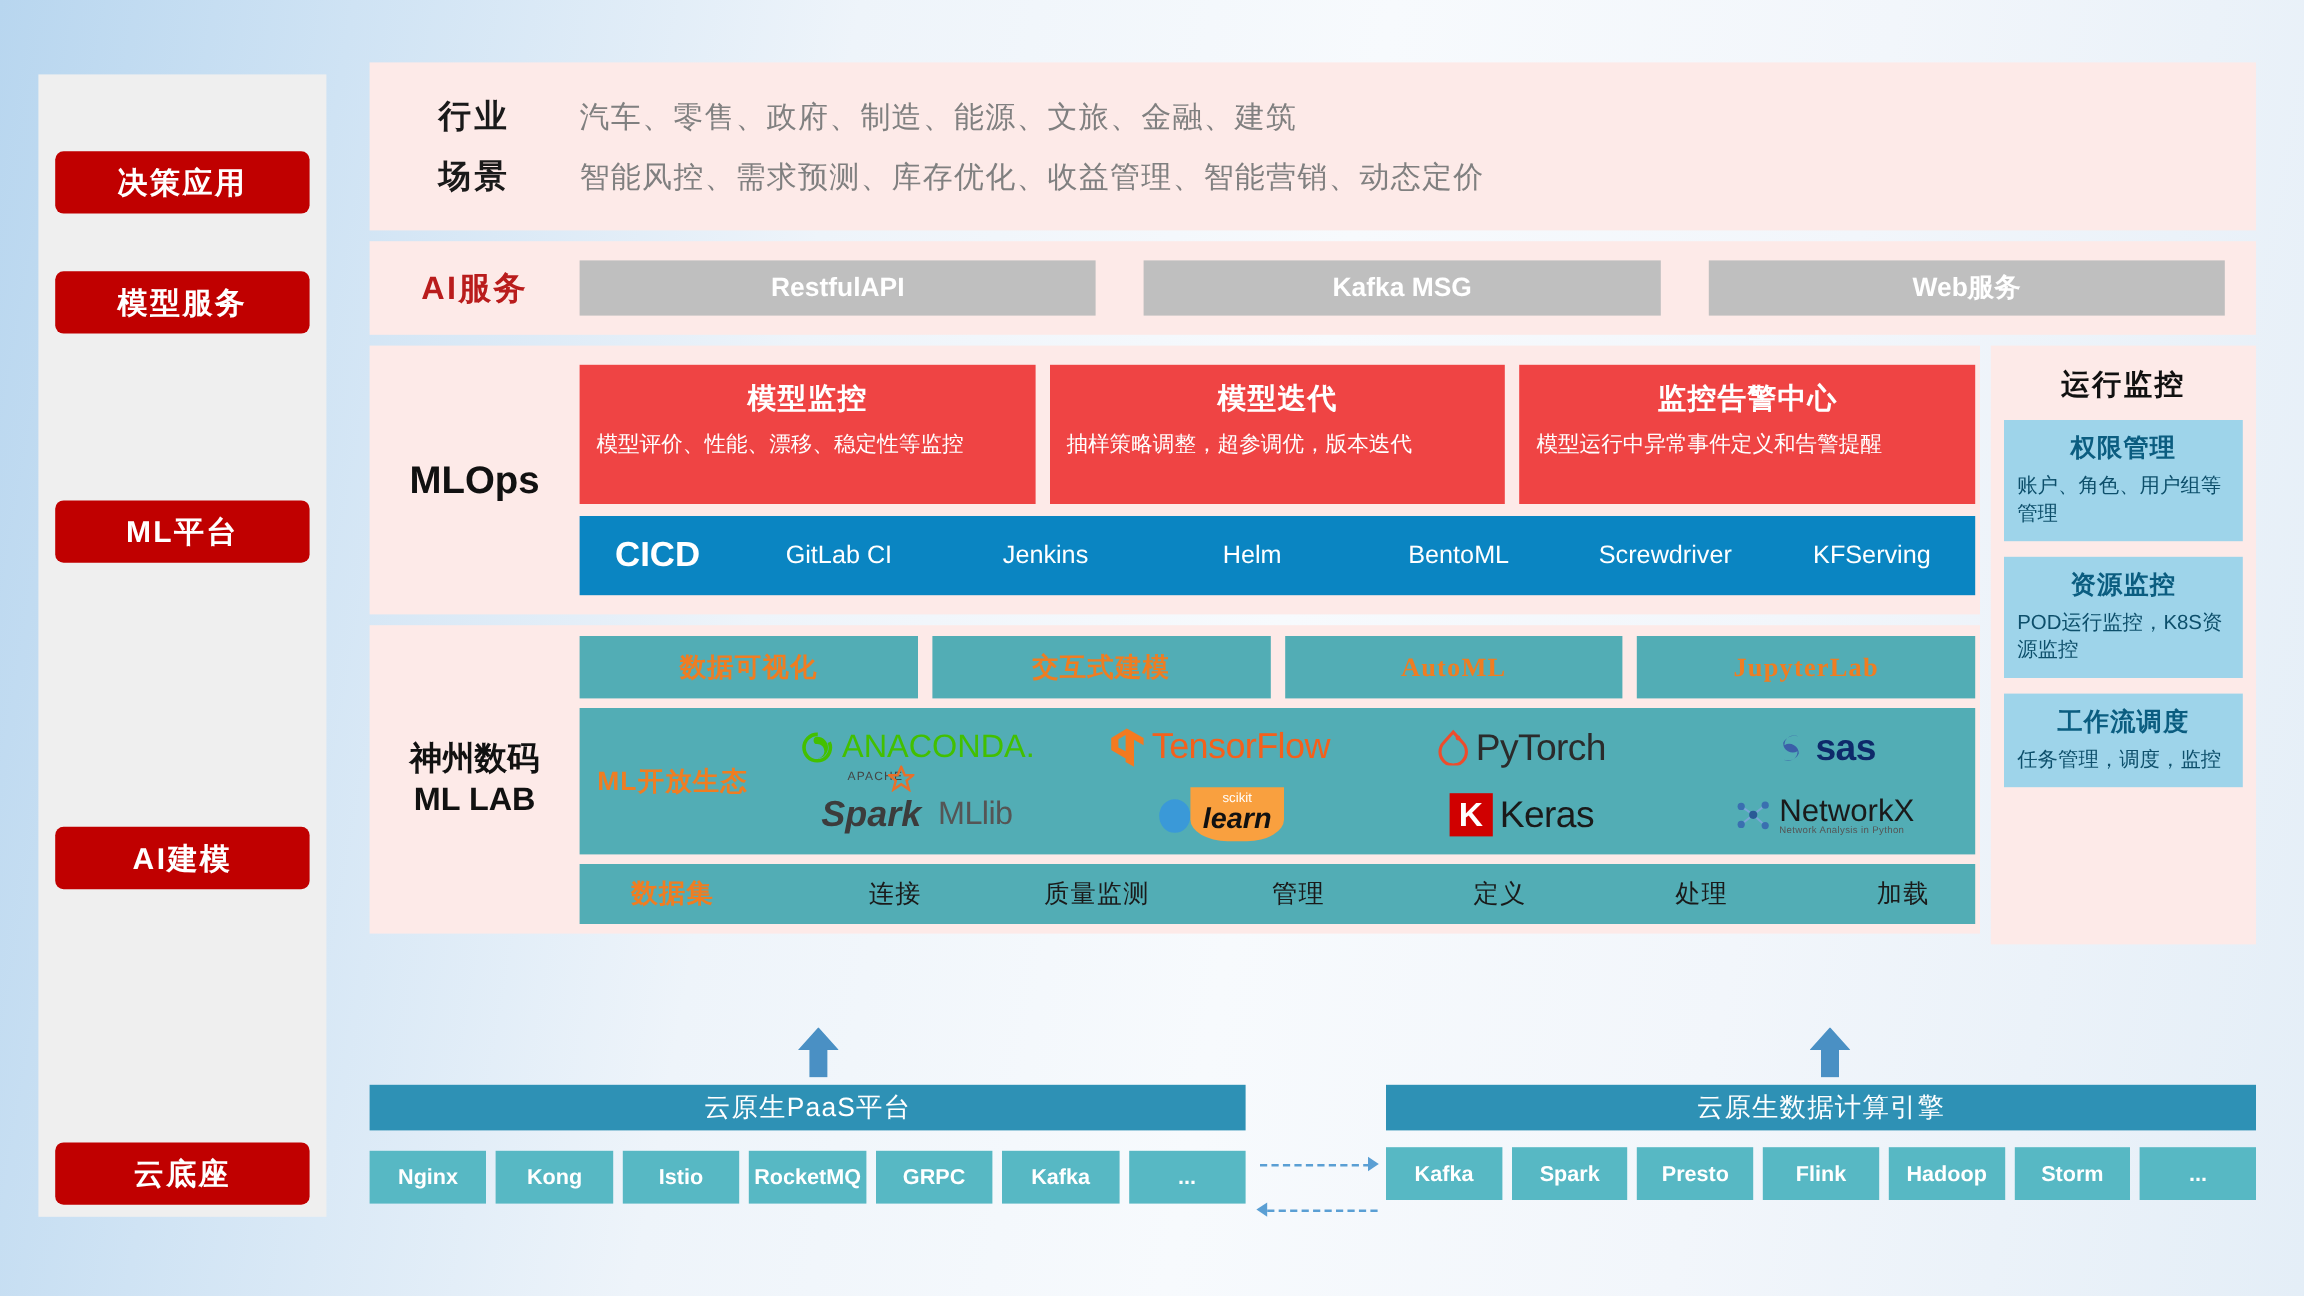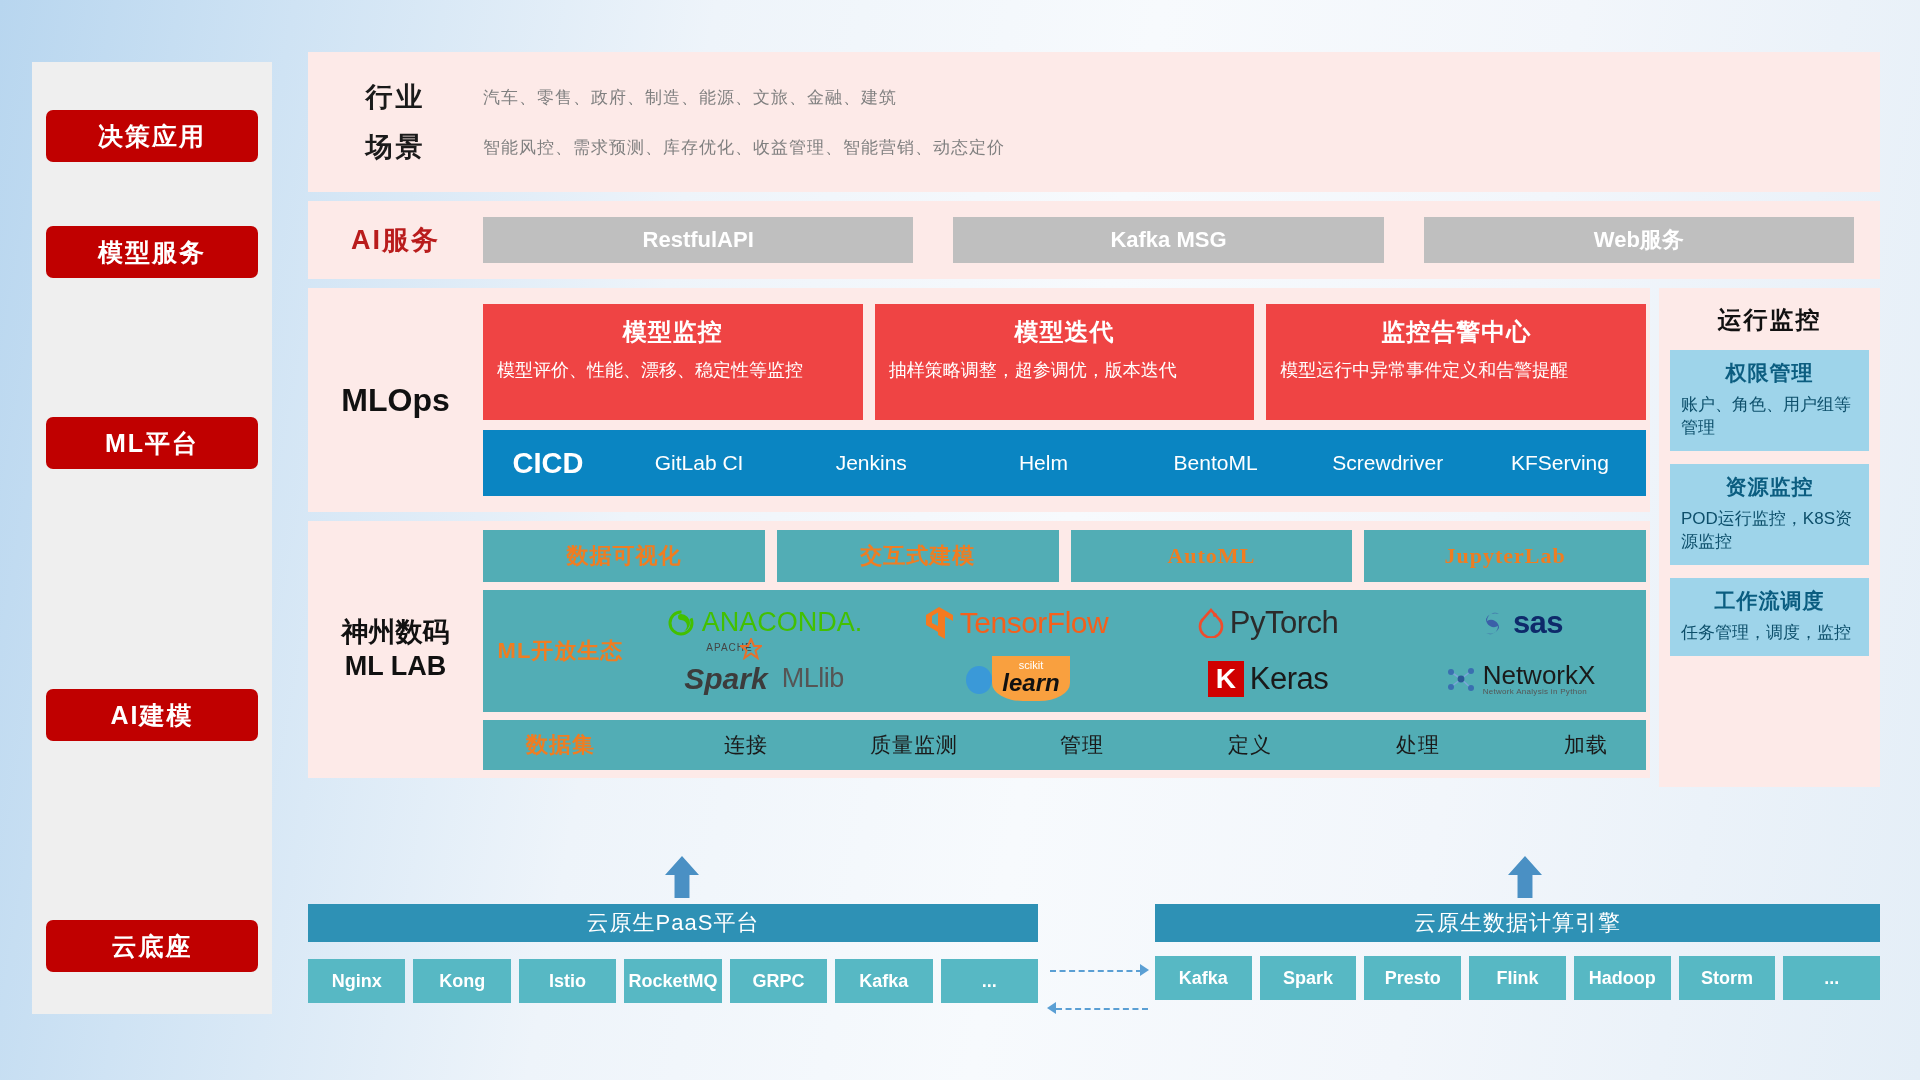--- a/index.html
+++ b/index.html
@@ -63,21 +63,21 @@
   .kv-row { display: flex; align-items: center; height: 50px; }
   .kv-key {
     width: 175px;
     text-align: center;
     font-size: 27px;
     font-weight: bold;
     color: #1a1a1a;
     letter-spacing: 3px;
   }
   .kv-val {
-    font-size: 17px;
+    font-size: 25px;
     color: #808080;
     letter-spacing: 1px;
     text-align: center;
   }
 
   
   .band-svc { height: 78px; display: flex; align-items: center; }
   .svc-key {
     width: 175px; text-align: center;
     font-size: 27px; font-weight: bold; color: #b91c1c;
@@ -234,25 +234,25 @@
     border-top: 6px solid transparent;
     border-bottom: 6px solid transparent;
   }
 </style>
 </head>
 <body>
 
 <div class="canvas">
 
   <div class="rail">
-    <div class="rail-pill" style="top:48px">决策应用</div>
+    <div class="rail-pill" style="top:64px">决策应用</div>
     <div class="rail-pill" style="top:164px">模型服务</div>
     <div class="rail-pill" style="top:355px">ML平台</div>
     <div class="rail-pill" style="top:627px">AI建模</div>
-    <div class="rail-pill" style="top:858px">云底座</div>
+    <div class="rail-pill" style="top:890px">云底座</div>
   </div>
 
   <div class="stack">
 
     <div class="band band-top">
       <div class="kv-row">
         <div class="kv-key">行业</div>
         <div class="kv-val">汽车、零售、政府、制造、能源、文旅、金融、建筑</div>
       </div>
       <div class="kv-row">

